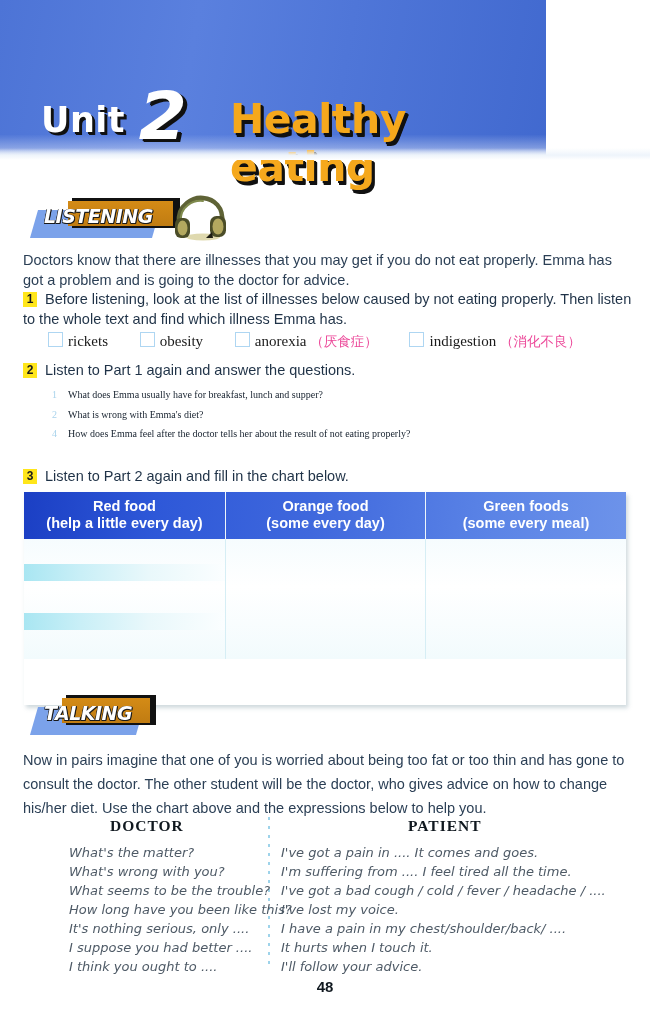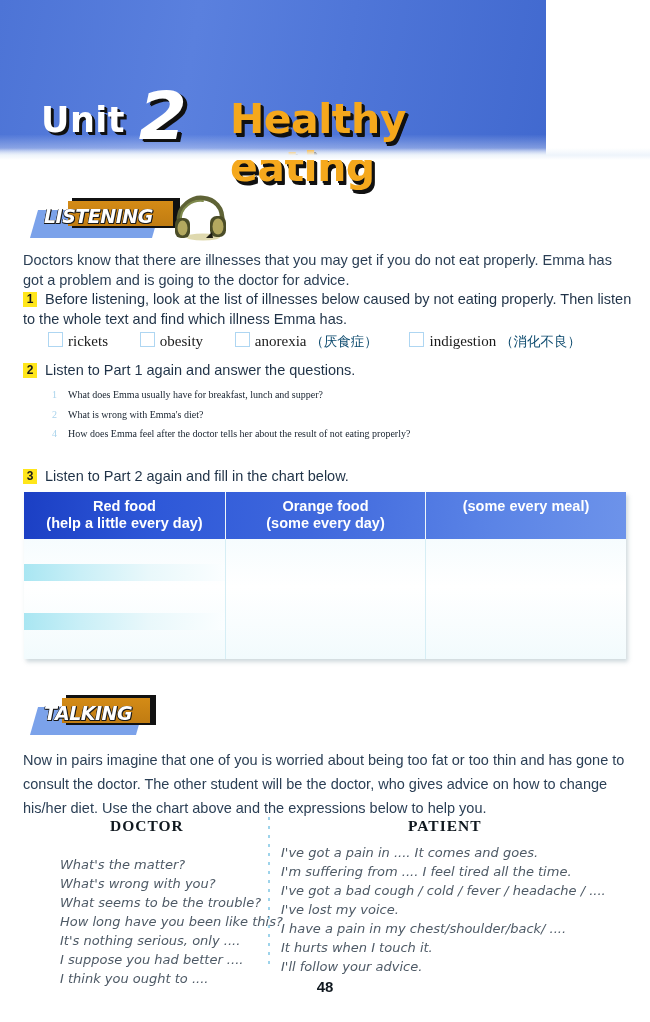--- a/index.html
+++ b/index.html
@@ -162,21 +162,21 @@
     white-space: nowrap;
   }
   .illness .cb {
     display: inline-block;
     width: 13px; height: 13px;
     border: 1.3px solid #aed6f2;
     background: #ffffff;
     vertical-align: -1px;
     margin-right: 5px;
   }
-  .illness .zh { color: #0c4a6e; font-size: 13.5px; }
+  .illness .zh { color: #ec4899; font-size: 13.5px; }
 
   
   .qlist {
     position: absolute;
     left: 52px; top: 385px;
     width: 585px;
     font-family: "Liberation Serif", serif;
     font-size: 10px;
     line-height: 19.5px;
     color: #16212e;
@@ -186,21 +186,21 @@
     display: inline-block;
     width: 16px;
     color: #a9d3ec;
     font-family: "Liberation Serif", serif;
   }
 
   
   .food-table {
     position: absolute;
     left: 24px; top: 492px;
-    width: 602px; height: 167px;
+    width: 602px; height: 213px;
     box-shadow: 2px 3px 4px rgba(120,150,160,0.35);
   }
   .ft-head {
     display: flex;
     height: 47px;
     background: linear-gradient(95deg, #1b3fc4 0%, #2e58d8 22%, #3f68dd 48%, #5b84e6 78%, #6d93ea 100%);
   }
   .ft-head .cell {
     color: #ffffff;
     font-weight: bold;
@@ -261,21 +261,21 @@
   .dlg-cols { position: relative; margin-top: 4px; }
   .dlg-col {
     position: absolute;
     font-family: "DejaVu Sans", sans-serif;
     font-style: italic;
     font-size: 13px;
     line-height: 19px;
     color: #4e5a66;
     white-space: nowrap;
   }
-  #dlg-doctor  { left: 60px; top: 0; margin-top: 12px; }
+  #dlg-doctor  { left: 69px; top: 0; }
   #dlg-patient { left: 281px; top: 0; }
 
   
   .page-num {
     position: absolute;
     left: 0; top: 978px;
     width: 650px;
     text-align: center;
     font-size: 15px;
     font-weight: bold;
@@ -351,20 +351,21 @@
   <div class="ft-head">
     <div class="cell col-1">
       <div>Red food</div>
       <div>(help a little every day)</div>
     </div>
     <div class="cell col-2">
       <div>Orange food</div>
       <div>(some every day)</div>
     </div>
     <div class="cell col-3">
+      <div>Green foods</div>
       <div>(some every meal)</div>
     </div>
   </div>
   <div class="ft-body">
     <div class="cell col-1">
       <div class="cell-tint"></div>
       <div class="band band-a"></div>
       <div class="band band-b"></div>
     </div>
     <div class="cell col-2">

